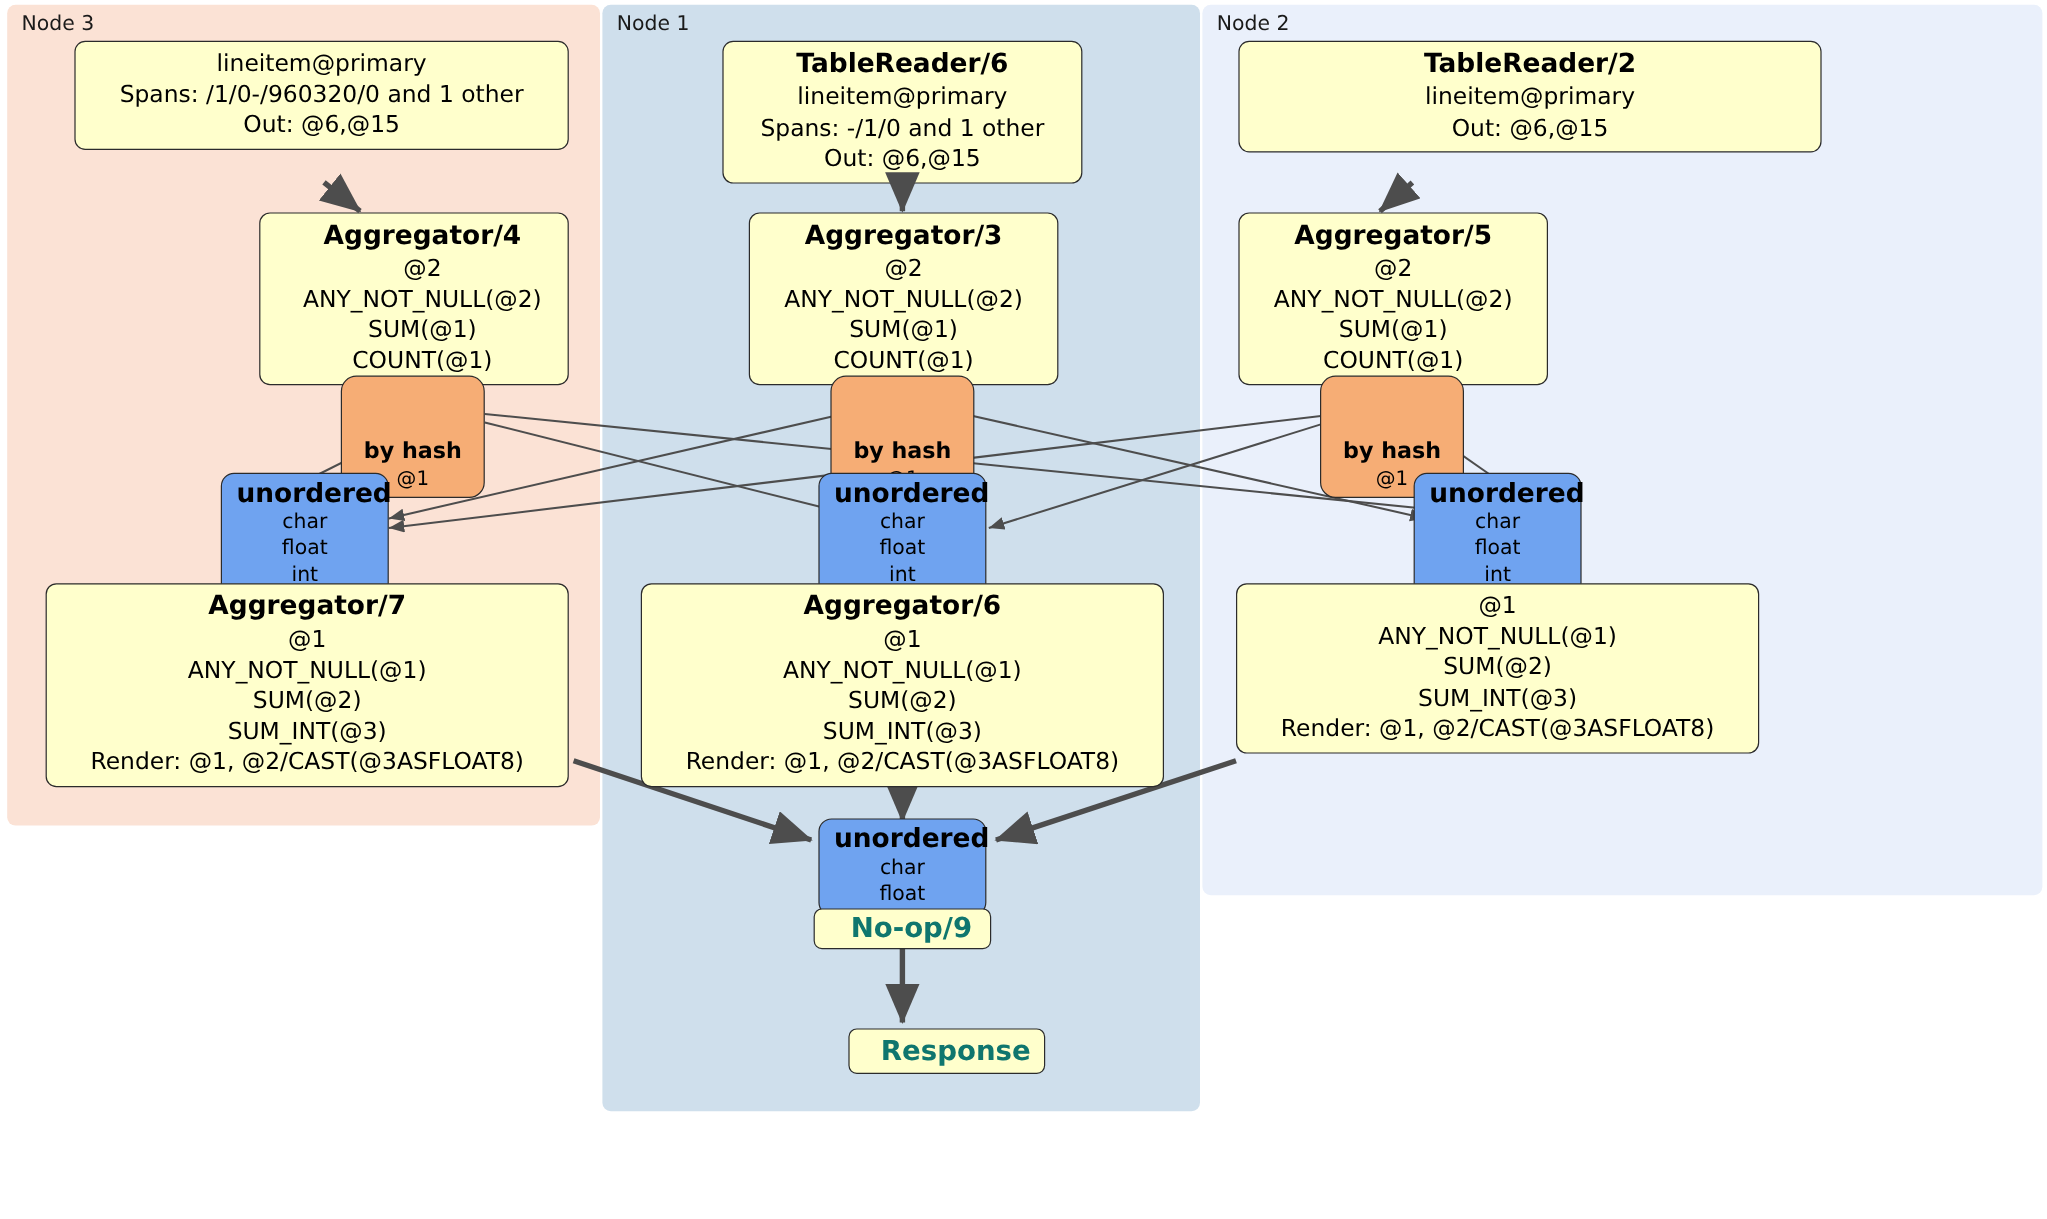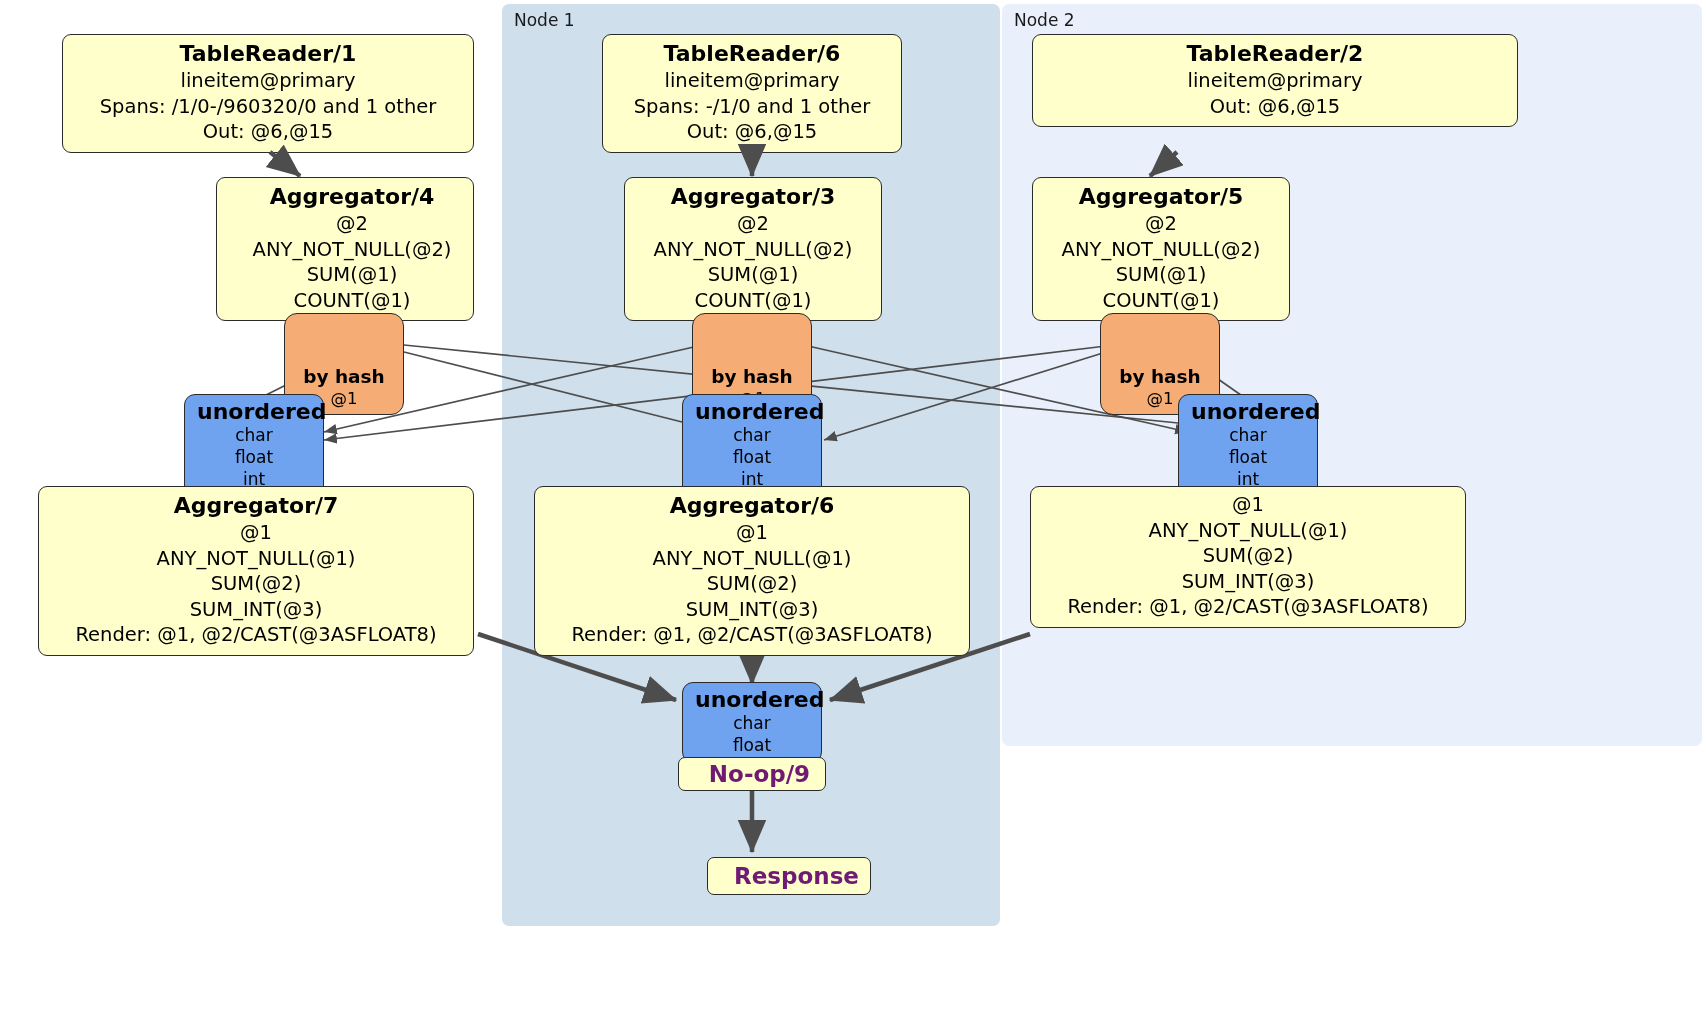--- a/index.html
+++ b/index.html
@@ -100,21 +100,21 @@
     line-height: 22px;
   }
   
   .term {
     position: absolute;
     background: #ffffcc;
     border: 1.6px solid #2b2b2b;
     border-radius: 7px;
     box-sizing: border-box;
     text-align: center;
-    color: #701a75;
+    color: #0f766e;
     font-weight: bold;
     font-size: 23px;
     display: flex;
     align-items: center;
     justify-content: center;
     z-index: 7;
     padding-left: 15px;
   }
   svg.edges {
     position: absolute;
@@ -123,20 +123,23 @@
     height: 1016px;
     pointer-events: none;
     z-index: 5;
   }
 </style>
 </head>
 <body>
 
 <div id="canvas">
 
+  <div class="panel" style="left:6px; top:4px; width:494px; height:684px; background:#fbe2d5;">
+    <span class="panel-label">Node 3</span>
+  </div>
 
   <div class="panel" style="left:502px; top:4px; width:498px; height:922px; background:#cfdfec;">
     <span class="panel-label">Node 1</span>
   </div>
 
   <div class="panel" style="left:1002px; top:4px; width:700px; height:742px; background:#eaf0fb;padding-left:18px;">
     <span class="panel-label">Node 2</span>
   </div>
 
   <svg class="edges" viewBox="0 0 1706 1016">
@@ -166,21 +169,20 @@
     <path d="M 1106,352 L 824,440" stroke="#4d4d4d" stroke-width="1.7" fill="none" marker-end="url(#ahthin)"></path>
 
     <path d="M 478,634 L 676,700" stroke="#4d4d4d" stroke-width="4.5" fill="none" marker-end="url(#ah)"></path>
     <path d="M 752,660 L 752,684" stroke="#4d4d4d" stroke-width="4.5" fill="none" marker-end="url(#ah)"></path>
     <path d="M 1030,634 L 830,700" stroke="#4d4d4d" stroke-width="4.5" fill="none" marker-end="url(#ah)"></path>
 
     <path d="M 752,790 L 752,852" stroke="#4d4d4d" stroke-width="4.5" fill="none" marker-end="url(#ah)"></path>
   </svg>
 
   <div class="proc" style="left:62px; top:34px; width:412px;">
-    <div class="title">TableReader/1</div>
     <div class="line">lineitem@primary</div>
     <div class="line">Spans: /1/0-/960320/0 and 1 other</div>
     <div class="line">Out: @6,@15</div>
   </div>
 
   <div class="proc" style="left:216px; top:177px; width:258px;padding-left:24px;">
     <div class="title">Aggregator/4</div>
     <div class="line">@2</div>
     <div class="line">ANY_NOT_NULL(@2)</div>
     <div class="line">SUM(@1)</div>

